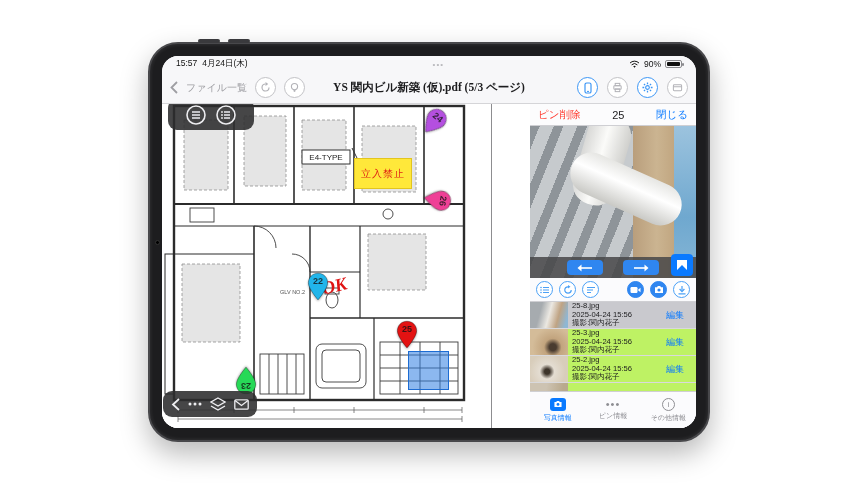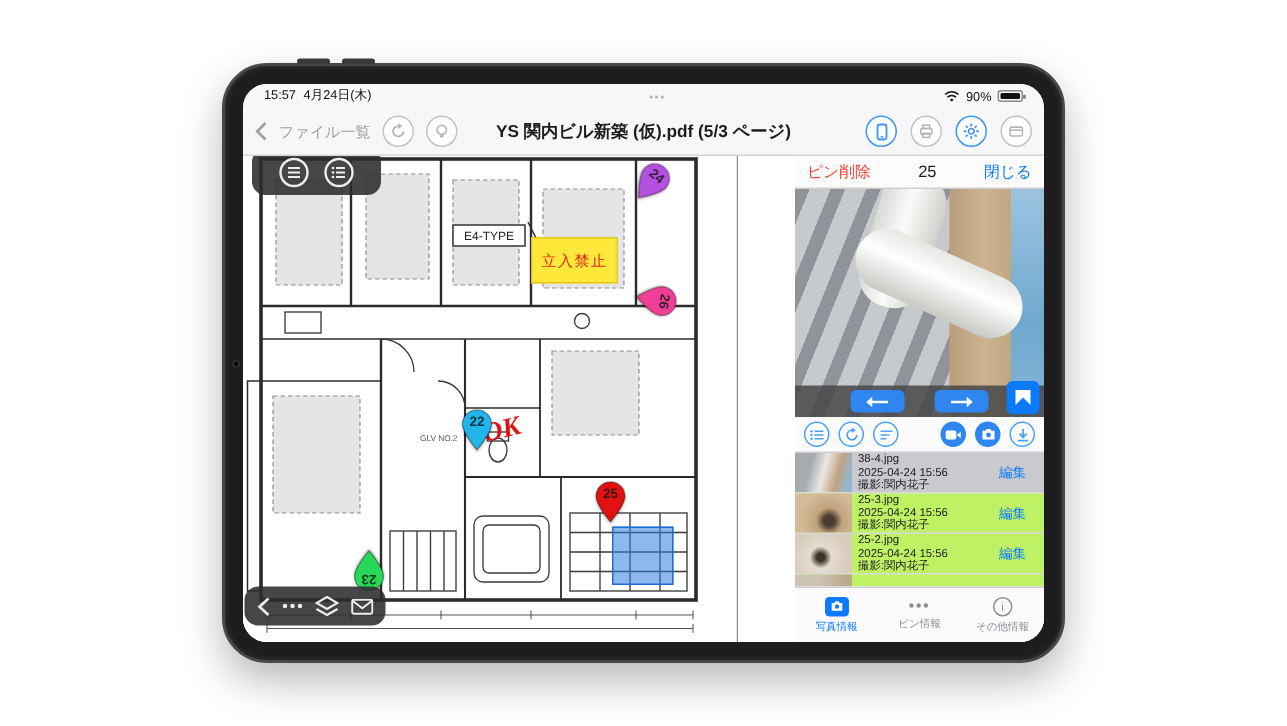--- a/index.html
+++ b/index.html
@@ -22,21 +22,21 @@
   .statusbar { height:16px; display:flex; align-items:center; justify-content:space-between;
     padding:0 14px; font-size:8.5px; font-weight:normal; color:#111; background:#f7f7f9; }
   .sb-left { display:flex; gap:5px; }
   .sb-center { color:#b9b9bd; font-size:8px; letter-spacing:1px; }
   .sb-right { display:flex; align-items:center; gap:4px; }
   .battery { width:17px; height:8px; border:1px solid #8a8a8e; border-radius:2px; position:relative; }
   .battery i { position:absolute; left:1px; top:1px; bottom:1px; width:13px; background:#111; border-radius:1px; }
   .battery:after { content:""; position:absolute; right:-3px; top:2px; width:2px; height:3px; background:#8a8a8e; border-radius:1px; }
 
   .navbar { height:32px; display:flex; align-items:center; background:#f7f7f9;
-    border-bottom:1px solid #d5d5d8; padding:0 8px; position:relative; }
+    border-bottom:1px solid #d5d5d8; padding:0 8px; position:relative;font-family:Liberation Serif, serif; }
   .nav-left { display:flex; align-items:center; gap:8px; color:#9e9ea3; font-size:10px; }
   .nav-title { position:absolute; left:0; right:0; text-align:center; font-size:11.5px;
     font-weight:bold; color:#1c1c1e; pointer-events:none; }
   .nav-right { margin-left:auto; display:flex; gap:9px; z-index:2; }
   .circle-btn { width:21px; height:21px; border-radius:50%; display:flex; align-items:center;
     justify-content:center; border:1.4px solid; background:#fff; }
   .cb-blue { border-color:#3c96f5; color:#3c96f5; }
   .cb-gray { border-color:#c2c2c6; color:#b3b3b8; }
 
   
@@ -467,21 +467,21 @@
                 <polyline points="2.6,4 5,6.6 7.4,4" fill="none" stroke="currentColor" stroke-width="1.2"></polyline>
                 <line x1="1.5" y1="8.8" x2="8.5" y2="8.8" stroke="currentColor" stroke-width="1.2"></line>
               </svg>
           </span>
         </div>
 
         <div class="photo-list">
           <div class="row selected">
             <div class="thumb" style="background:linear-gradient(105deg,#a6abaf 28%,#ebe8e2 50%,#bfa383 72%,#8fb7d4 92%)"></div>
             <div class="row-text">
-              <span>38-4.jpg</span>
+              <span>25-8.jpg</span>
               <span>2025-04-24 15:56</span>
               <span>撮影:関内花子</span>
             </div>
             <div class="row-edit">編集</div>
           </div>
           <div class="row">
             <div class="thumb" style="background:radial-gradient(circle at 60% 70%, #4a3c30 0 12%, #c2a47e 30%, #d4bc99 70%)"></div>
             <div class="row-text">
               <span>25-3.jpg</span>
               <span>2025-04-24 15:56</span>

